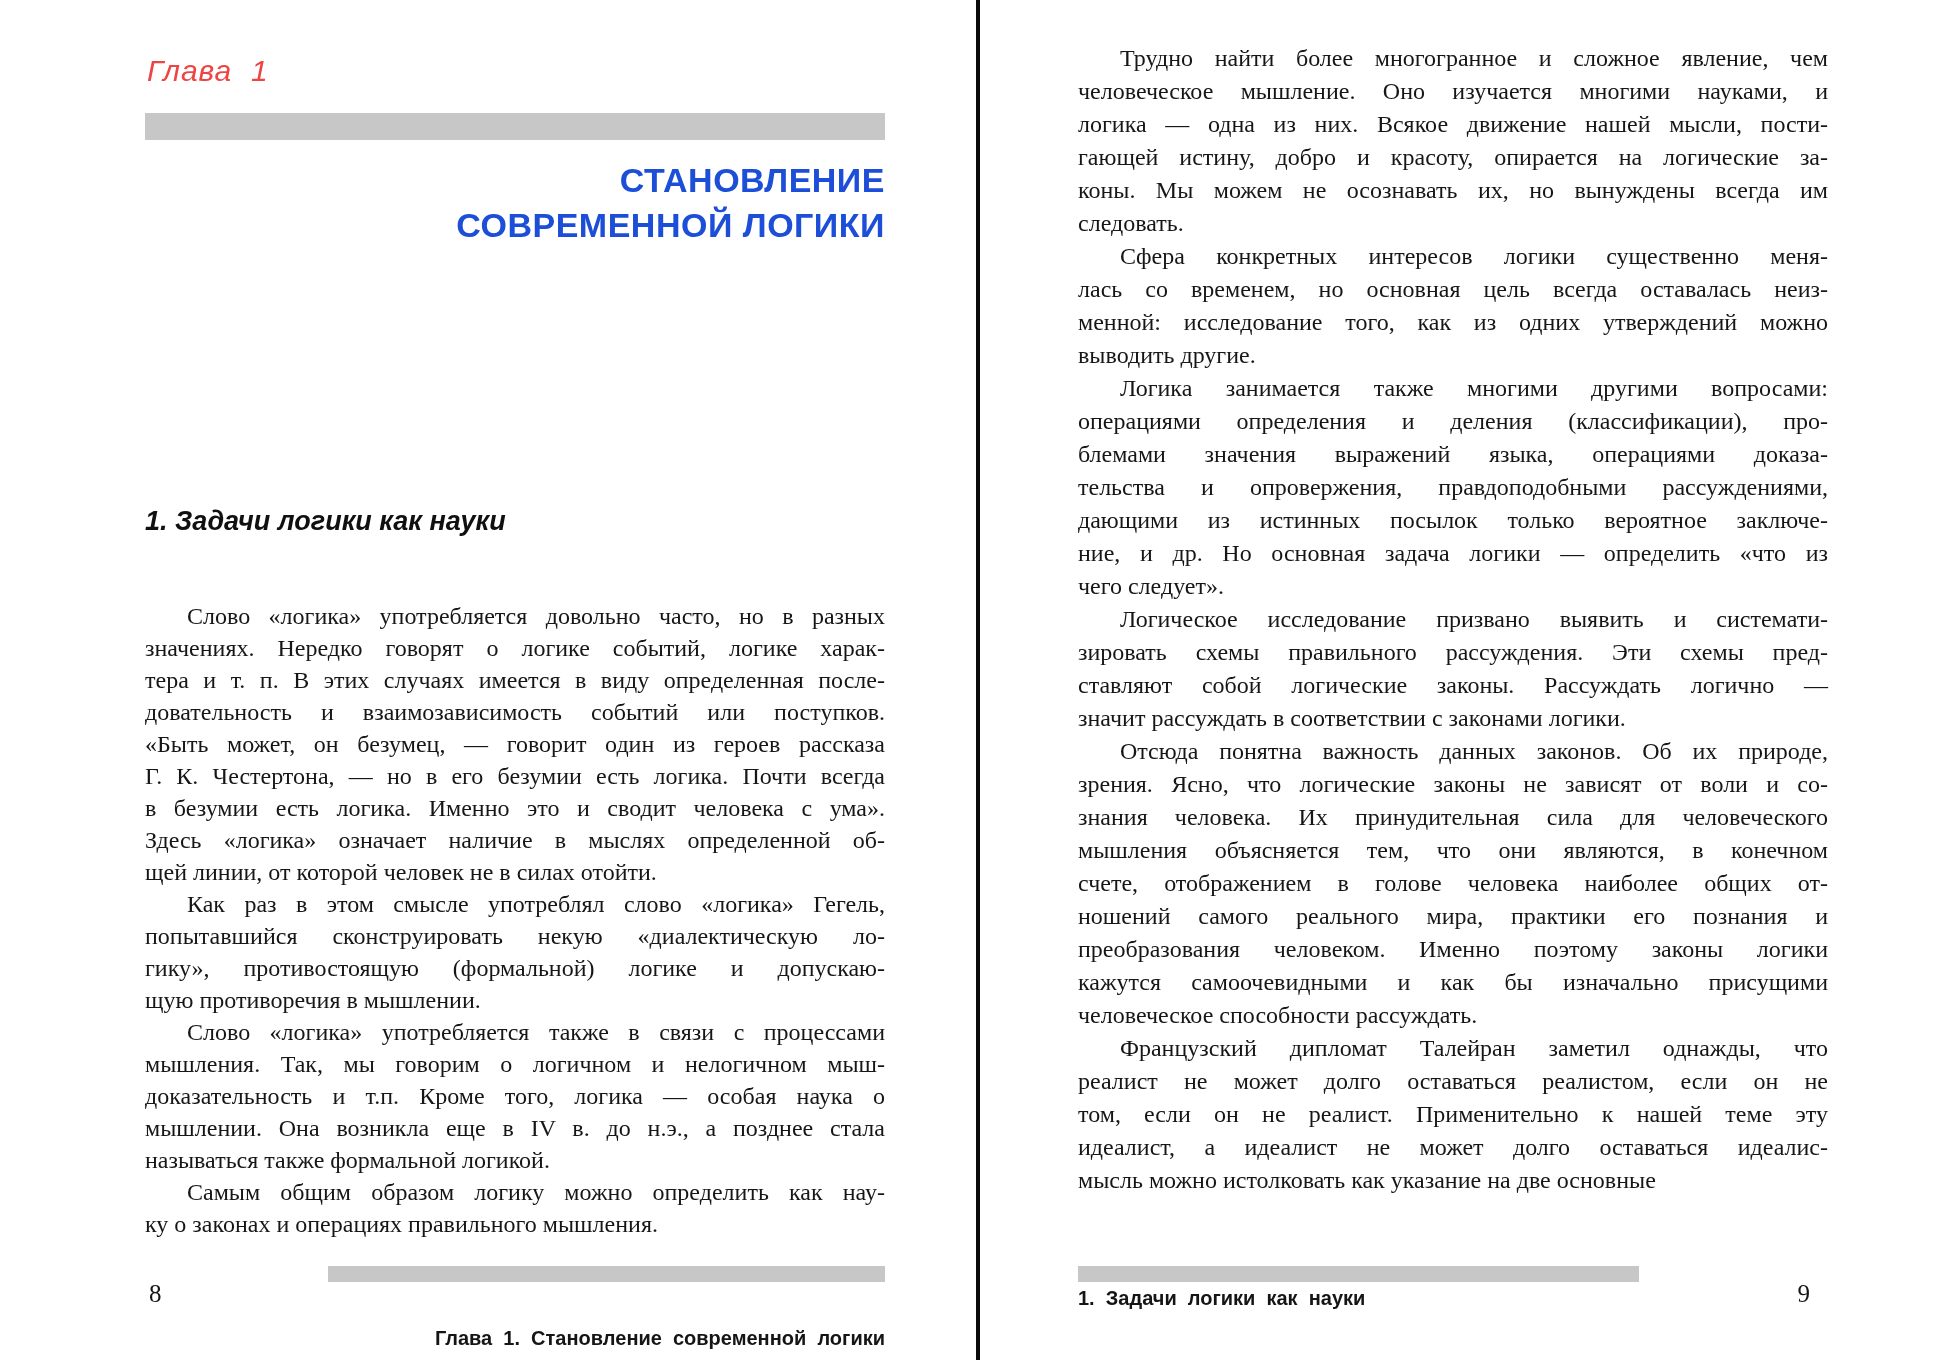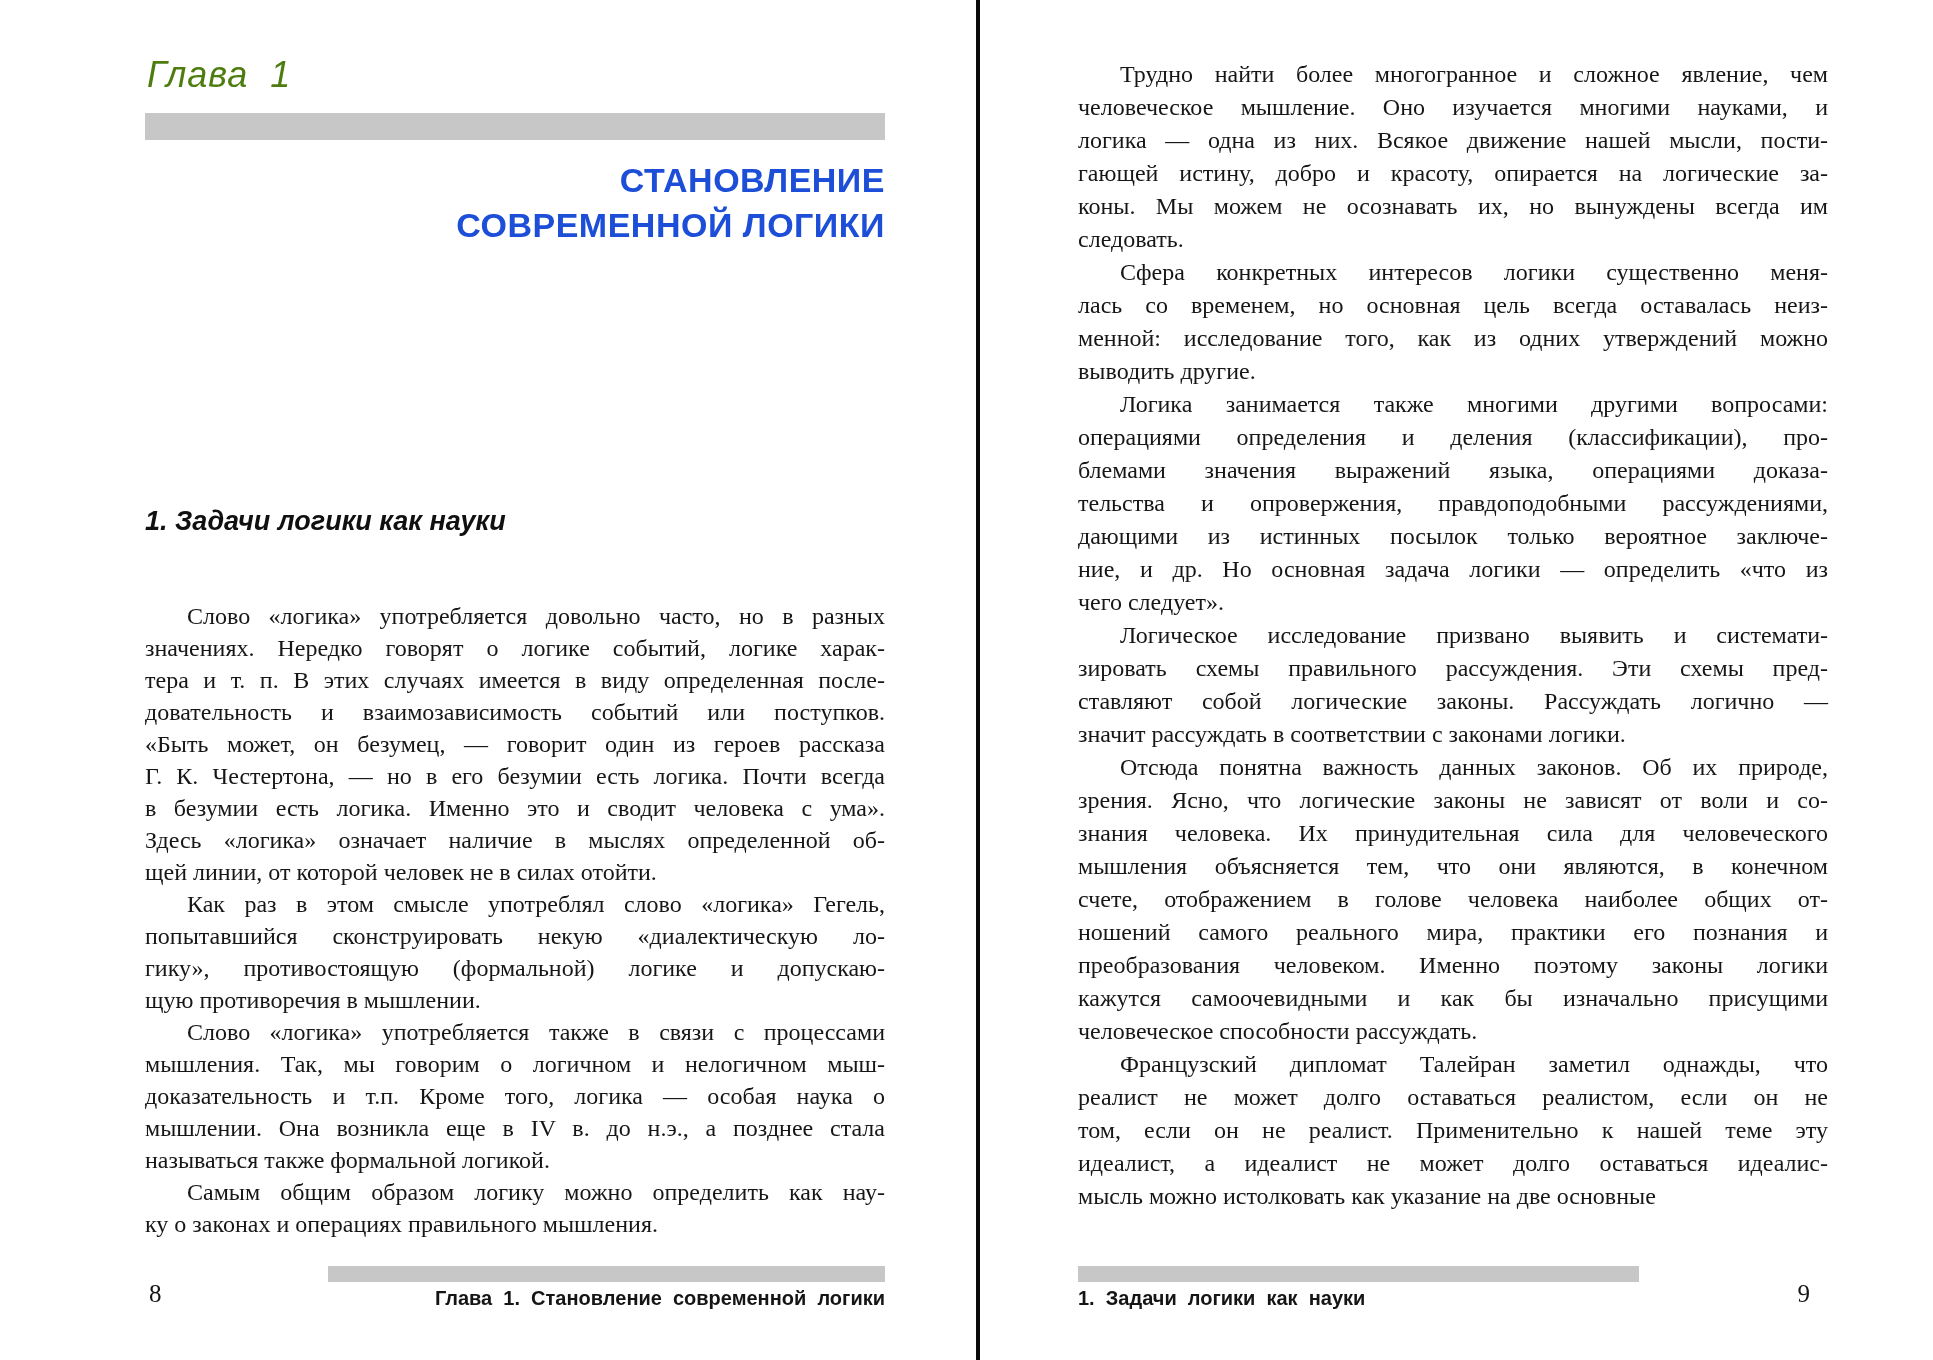--- a/index.html
+++ b/index.html
@@ -23,23 +23,23 @@
   .page { position: absolute; top: 0; height: 100%; }
   .page.left  { left: 145px;  width: 740px; }
   .page.right { left: 1078px; width: 750px; }
 
   .chapter-label {
     position: absolute;
     left: 2px;
     top: 54px;
     font-family: "Liberation Sans", "DejaVu Sans", sans-serif;
     font-style: italic;
-    font-size: 36px;
+    font-size: 30px;
     letter-spacing: 1px;
-    color: #4d7c0f;
+    color: #ef4444;
     white-space: pre;
   }
   .head-bar {
     position: absolute;
     left: 0;
     top: 113px;
     width: 100%;
     height: 27px;
     background: #c7c7c7;
   }
@@ -69,21 +69,21 @@
     color: #101010;
   }
   .body-text {
     position: absolute;
     left: 0;
     width: 100%;
     font-size: 24px;
     color: #161616;
   }
   .page.left  .body-text { top: 600px; line-height: 32px; }
-  .page.right .body-text { top: 58px;  line-height: 33px; }
+  .page.right .body-text { top: 42px;  line-height: 33px; }
 
   .para { margin: 0; }
   .line {
     text-align: justify;
     text-align-last: justify;
     white-space: normal;
   }
   .line.first { text-indent: 42px; }
   .line.last  { text-align-last: auto; }
 
@@ -98,21 +98,21 @@
 
   .footer-title {
     position: absolute;
     top: 1287px;
     font-family: "Liberation Sans", "DejaVu Sans", sans-serif;
     font-weight: bold;
     font-size: 20px;
     color: #151515;
     white-space: pre;
   }
-  .page.left  .footer-title { right: 0; text-align: right; }
+  .page.left  .footer-title { right: 0; text-align: right; margin-top: 40px; }
   .page.right .footer-title { left: 0; text-align: left; }
 
   .page-number {
     position: absolute;
     top: 1280px;
     font-size: 25px;
     color: #151515;
   }
   .page.left  .page-number { left: 4px; }
   .page.right .page-number { right: 18px; text-align: right; }

